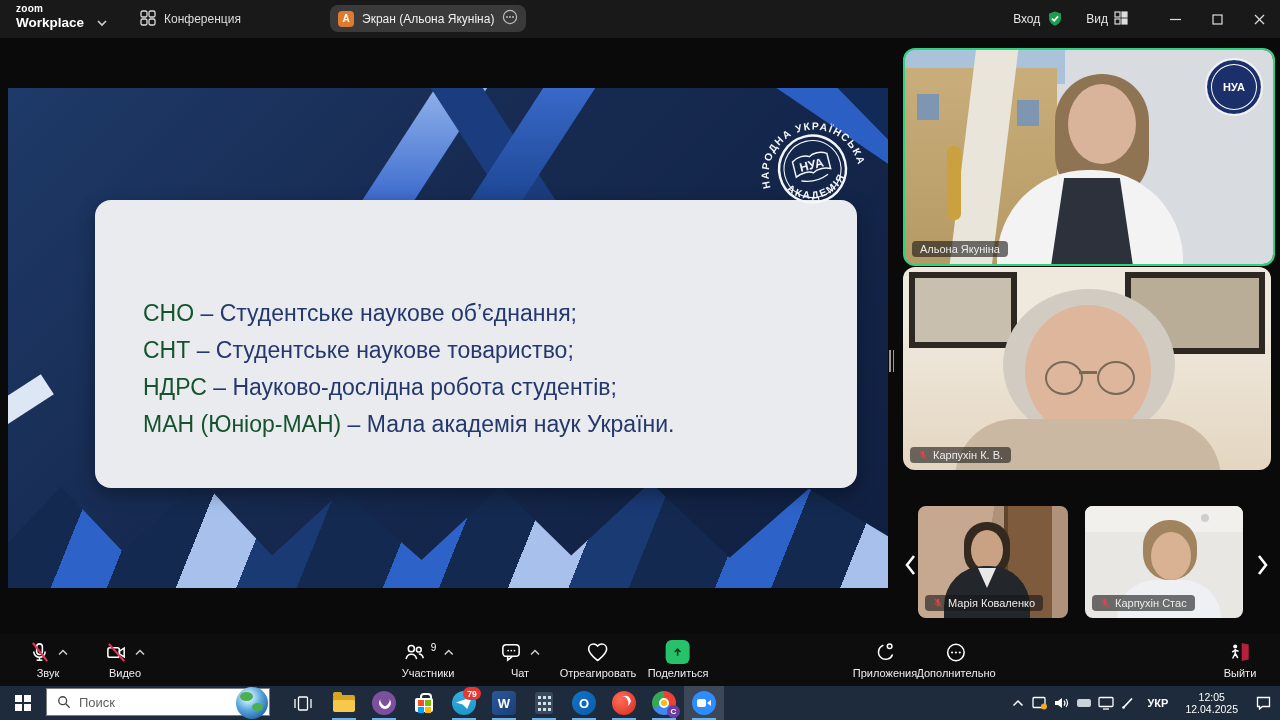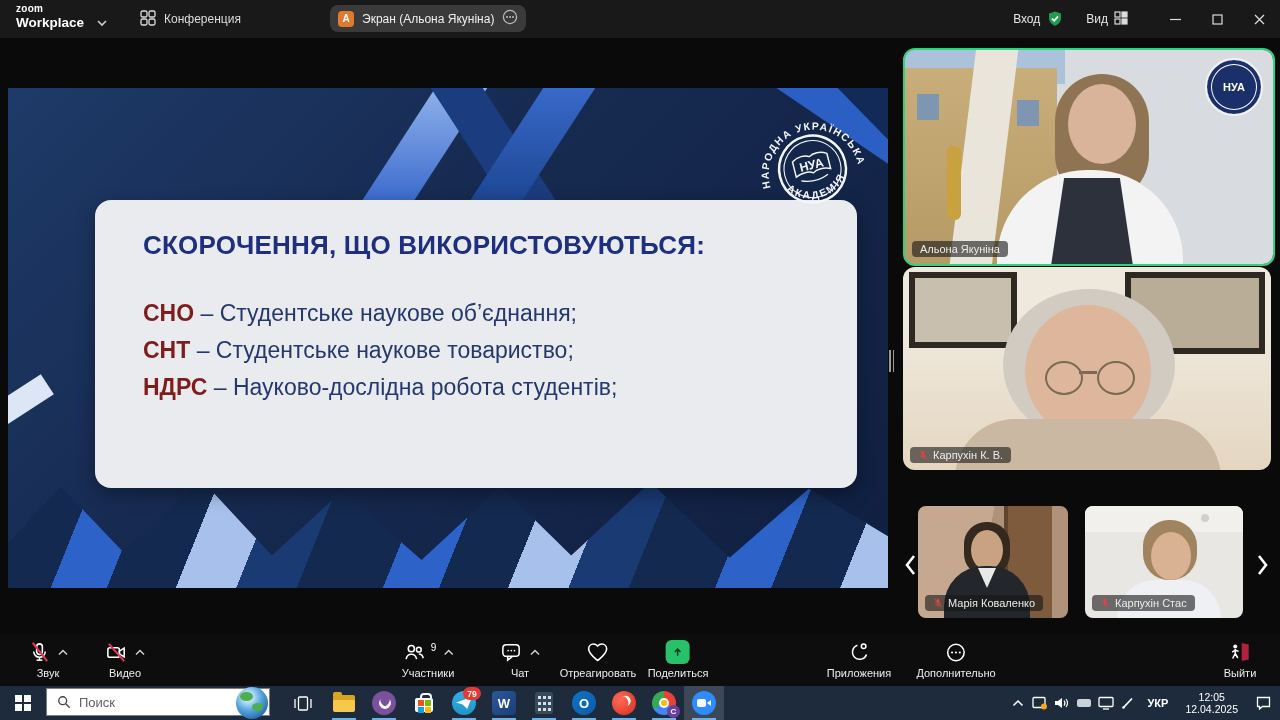--- a/index.html
+++ b/index.html
@@ -35,21 +35,21 @@
   #tr2{position:absolute;right:0;top:0;width:112px;height:56px;background:#122a57;
        clip-path:polygon(55% 0,100% 0,100% 92%);}
   #leftchev{position:absolute;left:-14px;top:300px;width:58px;height:24px;background:#dde6f4;transform:rotate(-33deg);}
   #bottomband{position:absolute;left:0;bottom:0;width:100%;height:108px;
       background:repeating-linear-gradient(112deg,#14294f 0 80px,#2d63c9 80px 132px,#14294f 132px 196px,#a7c1ec 196px 252px,#1a3a74 252px 308px);
       clip-path:polygon(0 58%,6% 6%,13% 66%,22% 0,30% 70%,38% 10%,47% 74%,56% 6%,64% 70%,73% 2%,82% 72%,91% 8%,100% 52%,100% 100%,0 100%);}
   #card{position:absolute;left:87px;top:112px;width:762px;height:288px;background:#e9ebee;border-radius:16px;
         box-shadow:0 6px 18px rgba(0,0,0,.35);}
   #slide-title{position:absolute;left:48px;top:30px;font-size:26px;font-weight:700;color:#1d2f7e;letter-spacing:.2px;}
   .s-line{position:absolute;left:48px;font-size:23px;color:#24386e;white-space:nowrap;}
-  .s-line b{color:#7f1d1d;font-weight:700;}
+  .s-line b{color:#14532d;font-weight:400;}
   #stamp{position:absolute;left:746px;top:22px;transform:rotate(-14deg);}
   #stamp text{fill:#f3f6fb;}
 
   #divider{position:absolute;left:888px;top:346px;width:7px;height:30px;display:flex;gap:2px;align-items:center;justify-content:center;}
   #divider i{display:block;width:1.5px;height:22px;background:#9a9a9a;}
 
   
   .vtile{position:absolute;border-radius:12px;overflow:hidden;background:#222;}
   #v1{left:903px;top:48px;width:368px;height:214px;border:2px solid #2bd47e;}
   #v2{left:903px;top:267px;width:368px;height:203px;}
@@ -230,27 +230,28 @@
   <div id="slide">
     <div class="wbar" id="wb1"></div>
     <div class="wbar" id="wb2"></div>
     <div class="wbar" id="wb3"></div>
     <div id="tr1"></div>
     <div id="tr2"></div>
     <div id="bottomband"></div>
     <div id="leftchev"></div>
 
     <div id="card">
-      <div id="slide-title">СКОРОЧЕННЯ, ЩО ВИКОРИСТОВУЮТЬСЯ:</div>
       <div class="s-line" style="top:100px;">
         <b>СНО</b><span> – Студентське наукове об’єднання;</span></div>
       <div class="s-line" style="top:137px;">
         <b>СНТ</b><span> – Студентське наукове товариство;</span></div>
       <div class="s-line" style="top:174px;">
         <b>НДРС</b><span> – Науково-дослідна робота студентів;</span></div>
+      <div class="s-line" style="top:211px;">
+        <b>МАН (Юніор-МАН)</b><span> – Мала академія наук України.</span></div>
     </div>
 
     <div id="stamp">
       <svg width="118" height="118" viewBox="0 0 120 120">
         <defs>
           <path id="arcT" d="M 14,66 A 46,46 0 1 1 106,66"></path>
           <path id="arcB" d="M 24,64 A 38,38 0 0 0 96,64"></path>
         </defs>
         <circle cx="60" cy="60" r="34" fill="none" stroke="#f3f6fb" stroke-width="2.5"></circle>
         <circle cx="60" cy="60" r="29" fill="none" stroke="#f3f6fb" stroke-width="1.1"></circle>
@@ -437,21 +438,21 @@
         <span id="sharebox">
           <svg width="14" height="14" viewBox="0 0 22 22">
               <path d="M11 17V7M6.5 11L11 6.5l4.5 4.5" fill="none" stroke="#0b3a1f" stroke-width="2.4"></path>
             </svg>
         </span>
       </div>
       <div class="tlabel">Поделиться</div>
     </div>
 
 
-    <div class="titem" style="left:859px;">
+    <div class="titem" style="left:885px;">
       <div class="ticonrow">
         <svg width="23" height="23" viewBox="0 0 24 24">
           <path d="M10 4.5a7.5 7.5 0 1 0 9.5 9.5" fill="none" stroke="#fff" stroke-width="1.6"></path>
           <circle cx="16.5" cy="5.5" r="2.4" fill="none" stroke="#fff" stroke-width="1.6"></circle>
         </svg>
       </div>
       <div class="tlabel">Приложения</div>
     </div>
 
     <div class="titem" style="left:956px;">

